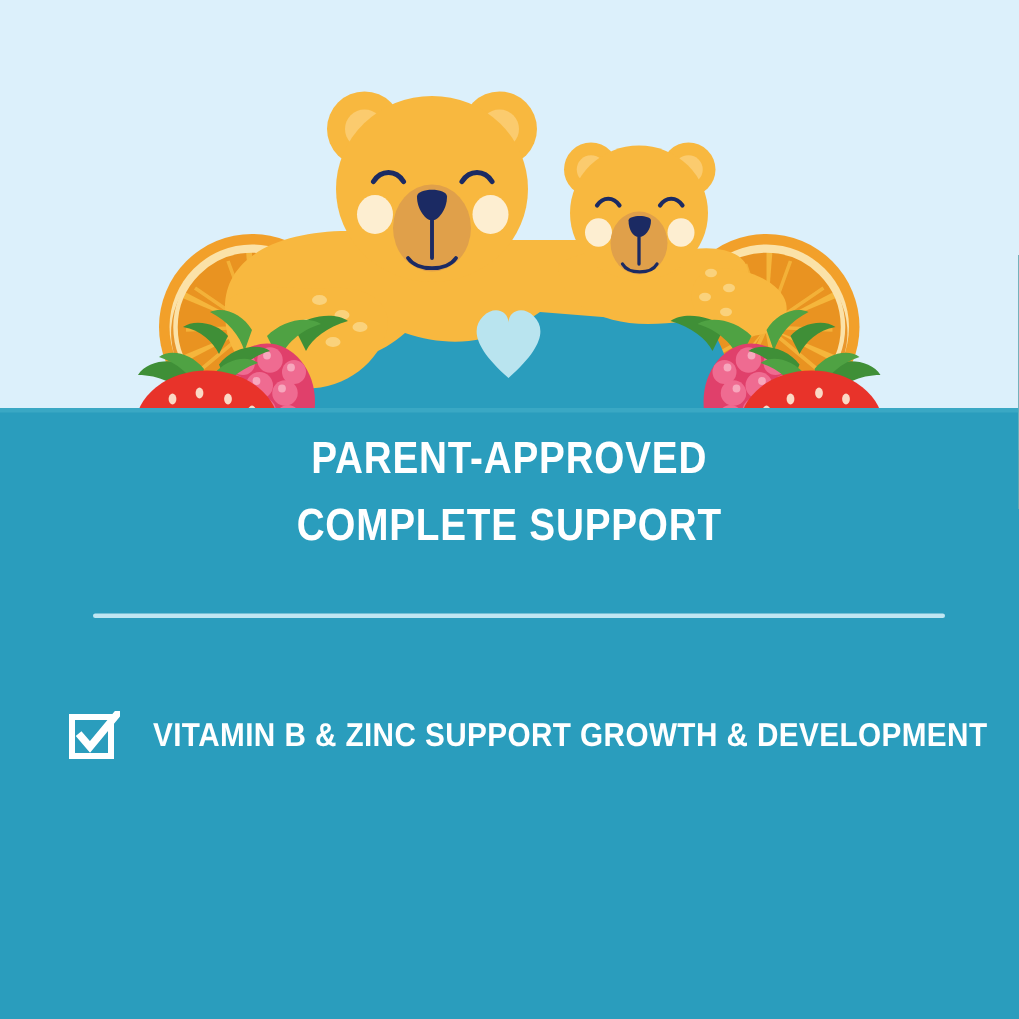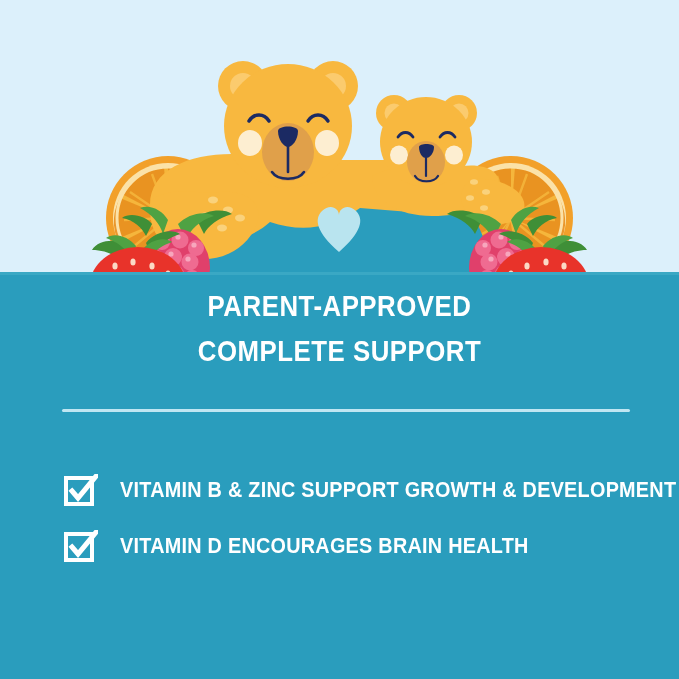--- a/index.html
+++ b/index.html
@@ -44,21 +44,21 @@
   }
   .headline .ln{display:block;white-space:nowrap;}
   
   .divider{
     position:absolute;left:62px;top:409px;width:568px;height:3px;
     background:#bfe6f2;
     border-radius:2px;
   }
   
   .bullets{
-    position:absolute;left:64px;top:462px;width:600px;
+    position:absolute;left:46px;top:462px;width:600px;
   }
   .bullet-row{
     position:relative;
     height:56px;
     display:flex;
     align-items:center;
   }
   .check-box{
     position:relative;
     width:34px;height:33px;
@@ -348,25 +348,16 @@
       <span class="check-box">
         <svg width="34" height="33" viewBox="0 0 34 33" xmlns="http://www.w3.org/2000/svg">
           <rect x="2" y="4" width="26" height="26" fill="none" stroke="#ffffff" stroke-width="4"></rect>
           <path d="M8 17 L14 24 L33 1" fill="none" stroke="#ffffff" stroke-width="5" stroke-linecap="square"></path>
         </svg>
       </span>
       <span class="bullet-text">VITAMIN B &amp; ZINC SUPPORT GROWTH &amp; DEVELOPMENT</span>
     </div>
 
 
-    <div class="bullet-row">
-      <span class="check-box">
-        <svg width="34" height="33" viewBox="0 0 34 33" xmlns="http://www.w3.org/2000/svg">
-          <rect x="2" y="4" width="26" height="26" fill="none" stroke="#ffffff" stroke-width="4"></rect>
-          <path d="M8 17 L14 24 L33 1" fill="none" stroke="#ffffff" stroke-width="5" stroke-linecap="square"></path>
-        </svg>
-      </span>
-      <span class="bullet-text">VITAMIN D ENCOURAGES BRAIN HEALTH</span>
-    </div>
 
   </div>
 
 </div>
 
 </body></html>

